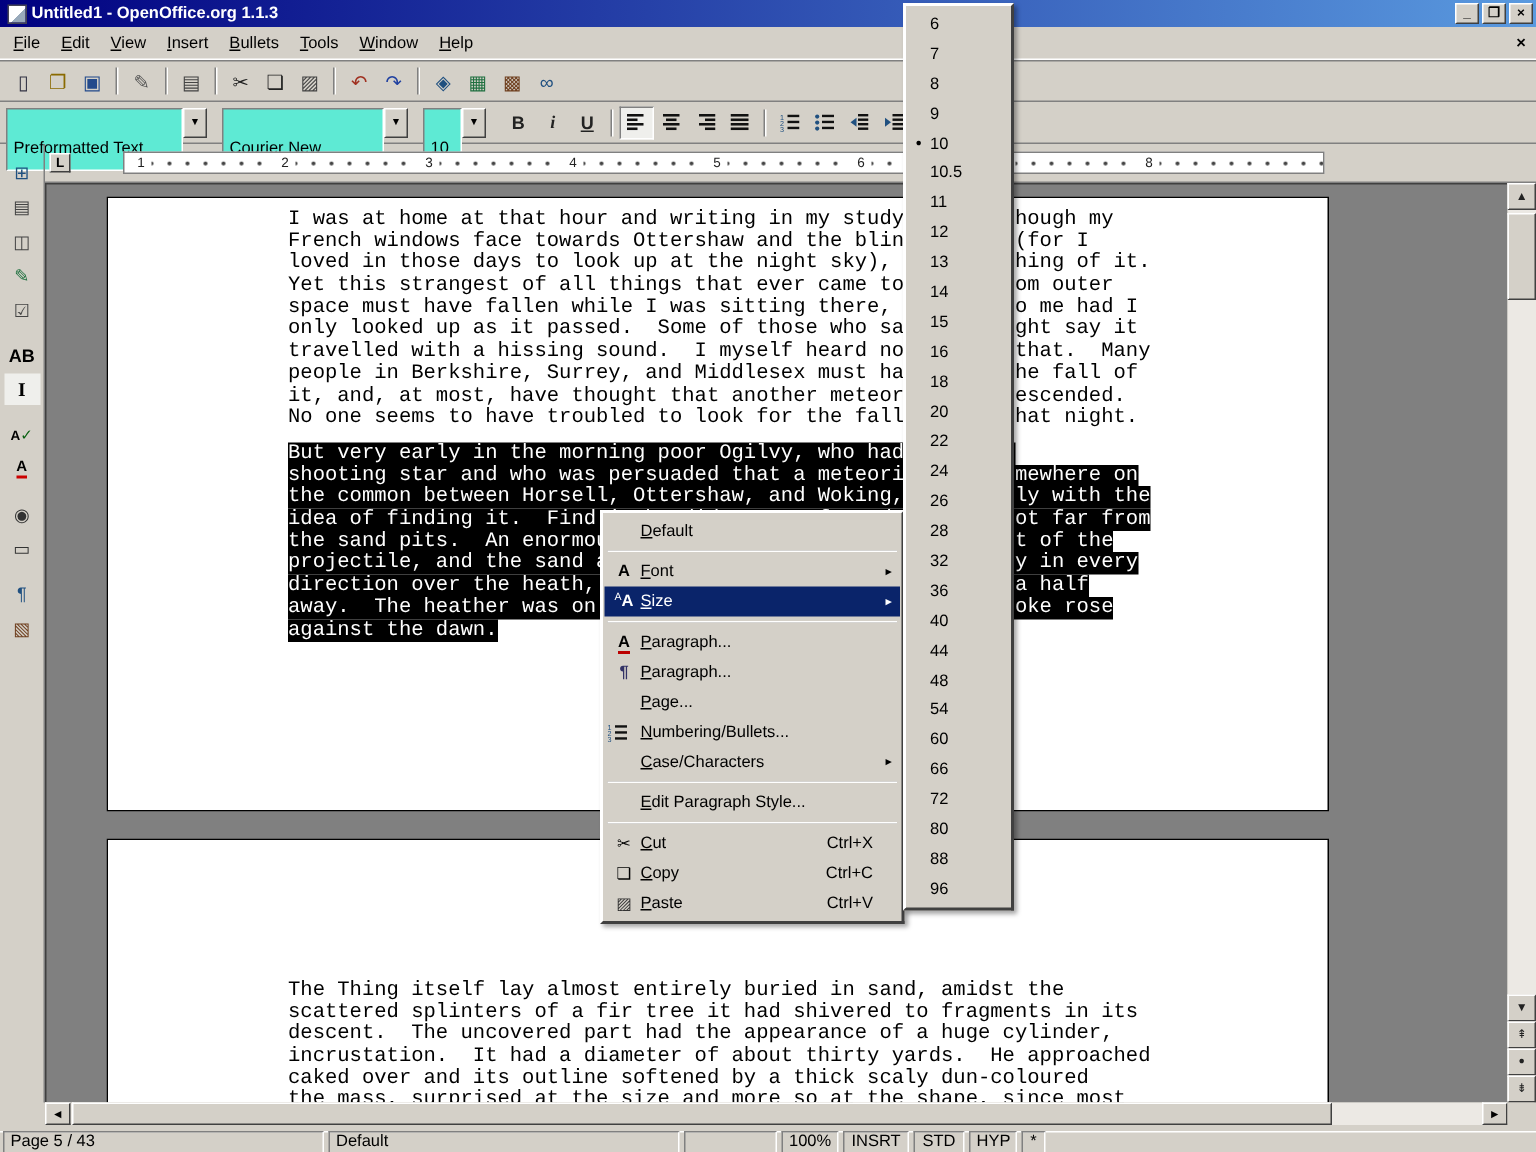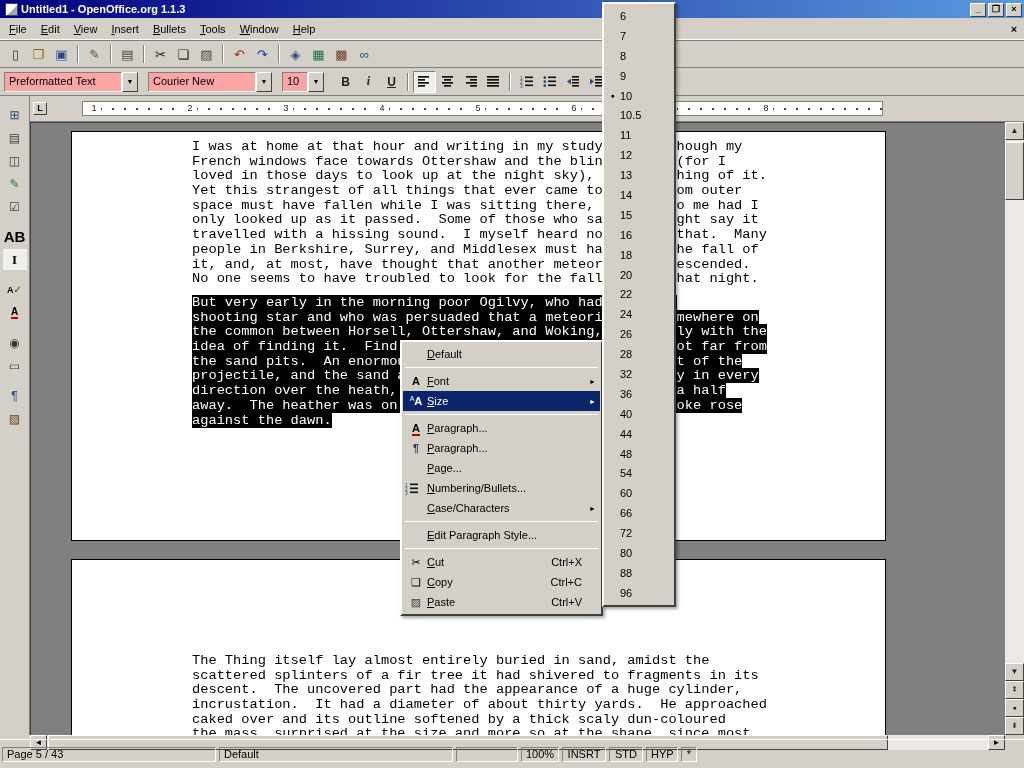--- a/index.html
+++ b/index.html
@@ -21,21 +21,21 @@
 .mb-close{margin-left:auto;width:16px;text-align:center;font-weight:bold}
 
 
 #funcbar{position:absolute;top:40px;left:0;right:0;height:28px;display:flex;align-items:center;padding-left:4px;
   border-top:1px solid #808080;border-bottom:1px solid #808080}
 #objbar{position:absolute;top:68px;left:0;right:0;height:28px;display:flex;align-items:center;padding-left:4px;border-bottom:1px solid #808080}
 .tb-btn,.ob-btn{width:23px;height:22px;display:inline-flex;align-items:center;justify-content:center;font-size:13px;color:#222;border:1px solid transparent}
 .tb-sep{width:2px;height:18px;margin:0 4px;border-left:1px solid #808080;border-right:1px solid #fff}
 .pressed{border:1px solid;border-color:#808080 #fff #fff #808080;background:#efefec}
 .combo{display:inline-flex;height:20px;margin-right:8px}
-.combo-text{background:#fca5a5;border:1px solid;border-color:#808080 #fff #fff #808080;padding:2px 4px;white-space:nowrap;overflow:hidden}
+.combo-text{background:#5eead4;border:1px solid;border-color:#808080 #fff #fff #808080;padding:20px 4px;white-space:nowrap;overflow:hidden}
 .combo-btn{width:16px;background:#d4d0c8;border:1px solid;border-color:#fff #404040 #404040 #fff;font-size:7px;text-align:center;line-height:18px}
 #objbar-buttons{display:inline-flex;align-items:center}
 
 
 #ruler{position:absolute;top:96px;left:30px;right:0;height:26px;border-bottom:1px solid #808080}
 #tab-selector{position:absolute;left:3px;top:6px;width:14px;height:13px;background:#d4d0c8;border:1px solid;border-color:#fff #404040 #404040 #fff;
   font:bold 9px/11px "Liberation Sans",sans-serif;text-align:center}
 #ruler-strip{position:absolute;left:52px;top:5px;width:801px;height:15px;background:#fff;border:1px solid #808080;
   background-image:radial-gradient(circle at 6px 7px,#444 1px,transparent 1.6px);background-size:12px 15px}
 .r-num{position:absolute;top:1px;width:14px;text-align:center;font-size:9px;background:#fff;color:#222}
@@ -66,21 +66,21 @@
 .sb-pgdn{bottom:0}
 #hscroll{position:absolute;bottom:18px;left:30px;right:19px;height:15px;background:#ece9e4}
 .hbtn{position:absolute;top:0;width:17px;height:15px;background:#d4d0c8;border:1px solid;border-color:#fff #404040 #404040 #fff;
   font-size:8px;text-align:center;line-height:13px}
 .hb-left{left:0}
 .hb-right{right:0}
 #hscroll-thumb{position:absolute;top:0;left:18px;width:840px;height:15px;background:#d4d0c8;border:1px solid;border-color:#fff #404040 #404040 #fff}
 #scroll-corner{position:absolute;bottom:18px;right:0;width:19px;height:15px;background:#d4d0c8}
 
 
-#statusbar{position:absolute;bottom:0;left:0;right:0;height:29px;display:flex;align-items:center;padding:0 2px;gap:3px;border-top:1px solid #fff}
+#statusbar{position:absolute;bottom:0;left:0;right:0;height:14px;display:flex;align-items:center;padding:0 2px;gap:3px;border-top:1px solid #fff}
 .sb-field{height:15px;line-height:13px;padding:0 4px;border:1px solid;border-color:#808080 #fff #fff #808080;white-space:nowrap;overflow:hidden}
 .sb-page-indicator{width:214px}
 .sb-page-style{width:234px}
 .sb-empty{width:62px}
 .sb-zoom{width:38px;text-align:center}
 .sb-insert-mode{width:44px;text-align:center}
 .sb-selection-mode{width:34px;text-align:center}
 .sb-hyperlink-mode{width:32px;text-align:center}
 .sb-modified-flag{width:16px;text-align:center}
 .sb-fill{flex:1;height:15px}
@@ -251,21 +251,21 @@
 </div>
 
 <div id="left-toolbar">
     <span class="lt-btn" style="color: rgb(32, 80, 128);">⊞</span>
     <span class="lt-btn" style="color: rgb(68, 68, 68);">▤</span>
     <span class="lt-btn" style="color: rgb(68, 68, 68);">◫</span>
     <span class="lt-btn" style="color: rgb(32, 112, 64);">✎</span>
     <span class="lt-btn" style="color: rgb(68, 68, 68);">☑</span>
     <span class="lt-gap"></span>
     <span class="lt-btn">
-      <b style="font-size:15px">AB</b>
+      <b style="font-size:12px">AB</b>
     </span>
     <span class="lt-btn pressed">
       <b style="font-family:'Liberation Serif',serif;font-size:13px">I</b>
     </span>
     <span class="lt-gap"></span>
     <span class="lt-btn">
       <b style="font-size:9px">A</b>
       <span style="color:#086010;font-size:10px">✓</span>
     </span>
     <span class="lt-btn">

